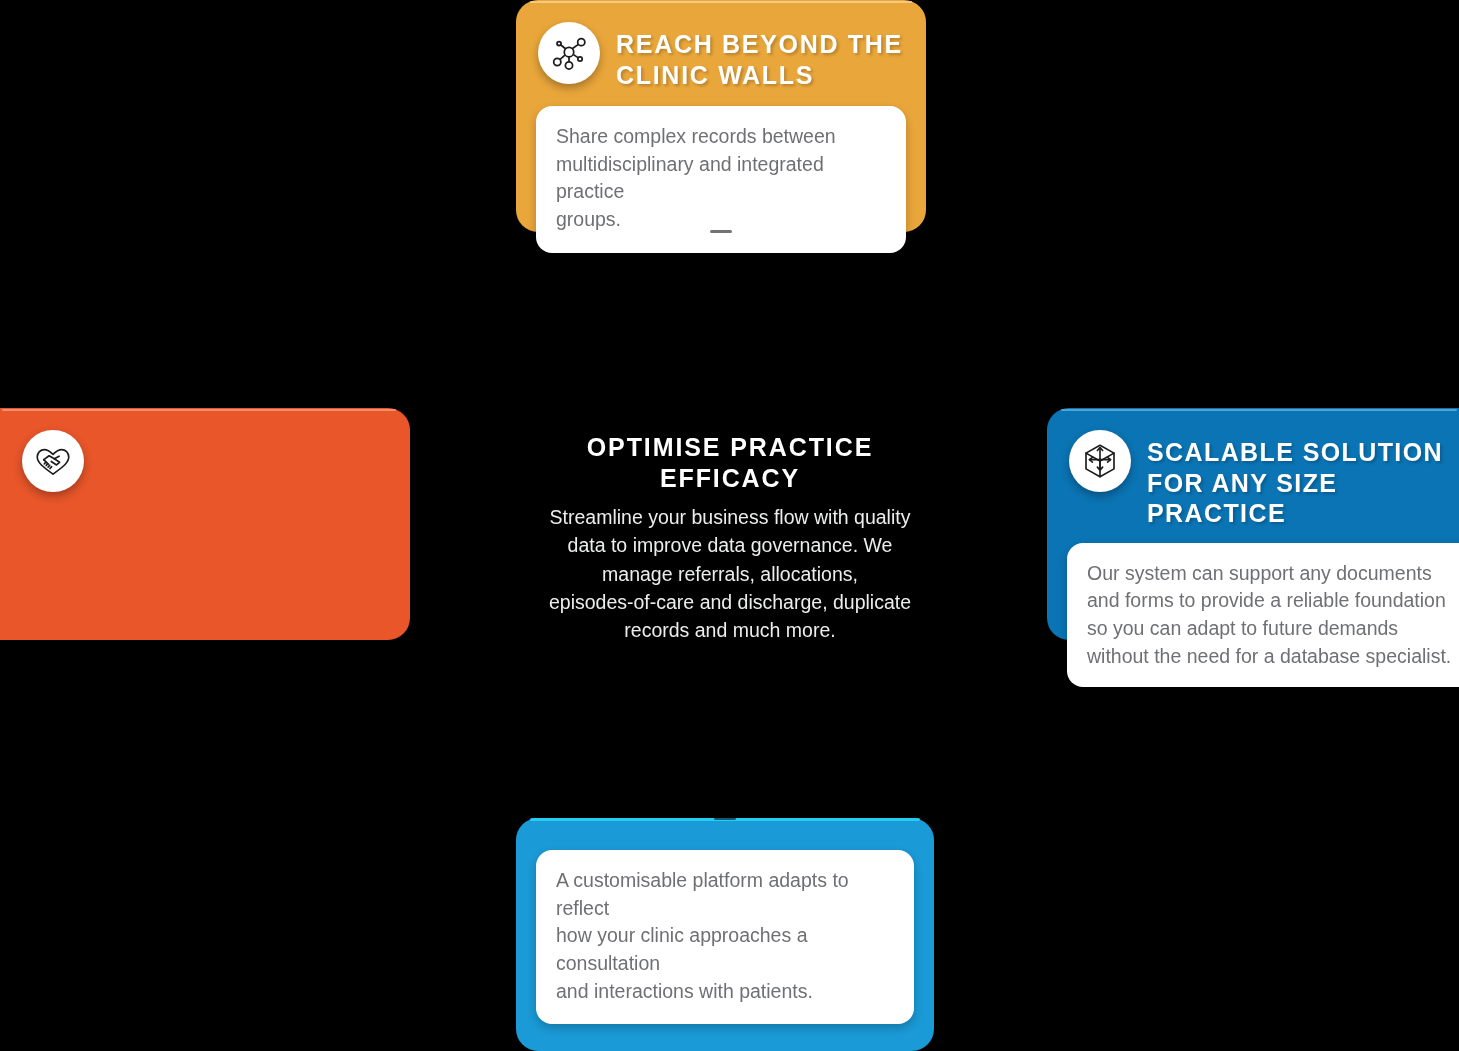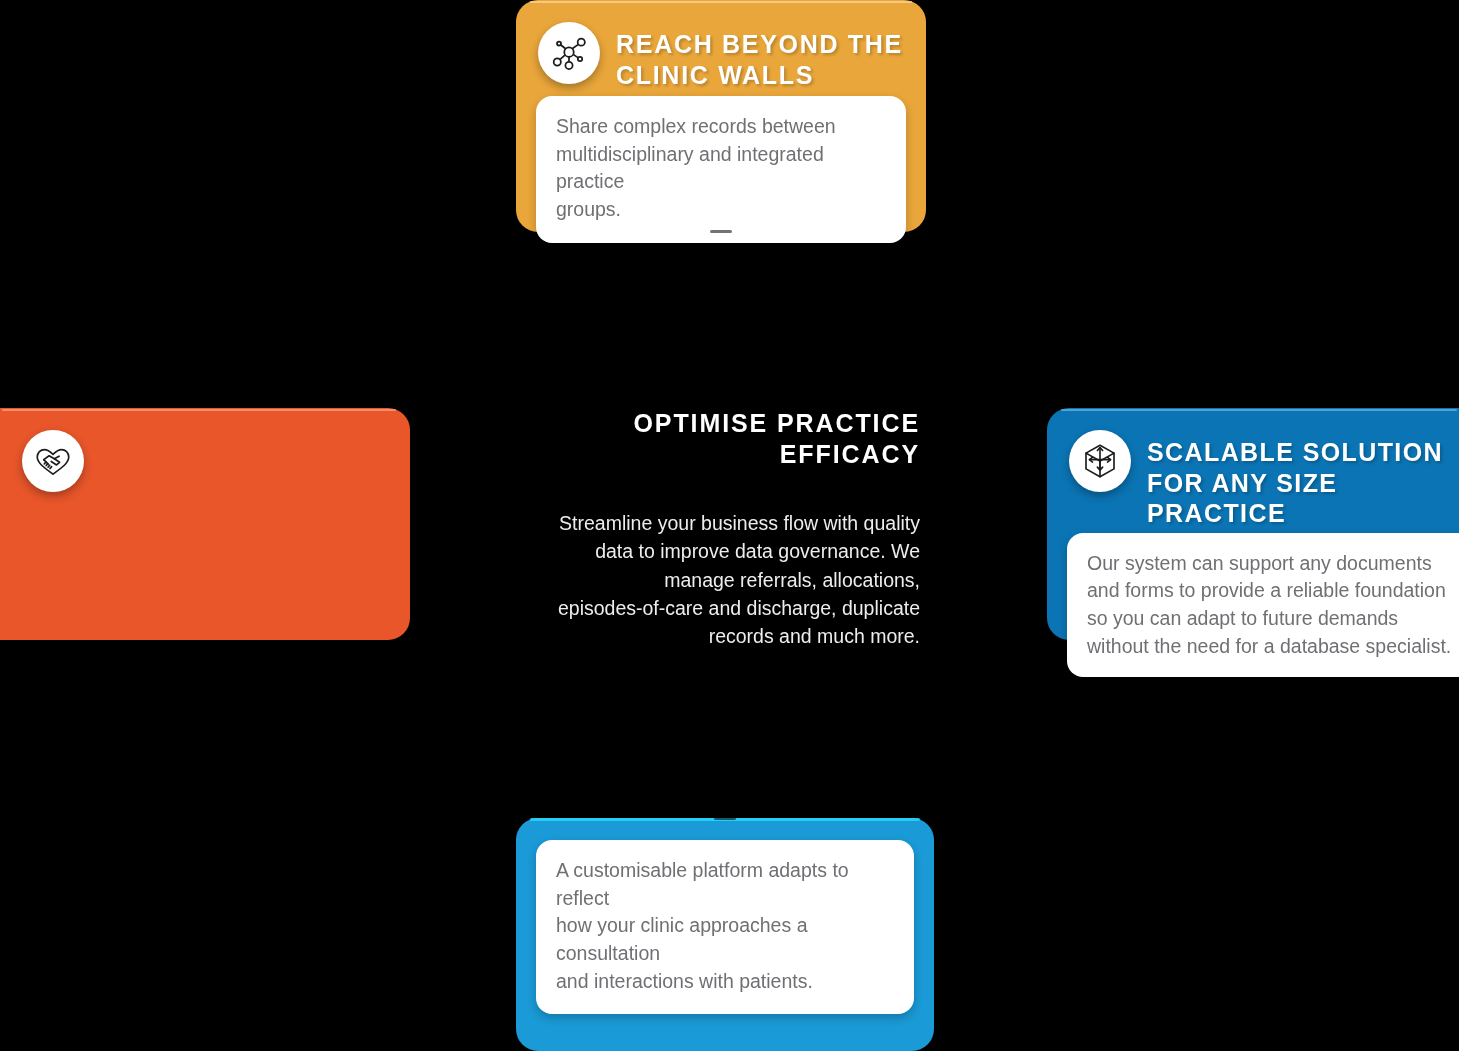--- a/index.html
+++ b/index.html
@@ -78,21 +78,21 @@
     font-size: 25px;
     line-height: 1.22;
     letter-spacing: 1.7px;
     text-transform: uppercase;
     text-shadow: 2px 2px 3px rgba(0,0,0,0.22);
     padding-top: 7px;
     white-space: pre-line;
   }
 
   .card-body {
-    margin-top: 4px;
+    margin-top: 14px;
     background: #ffffff;
     border-radius: 16px;
     padding: 17px 20px 19px 20px;
     color: #6f7073;
     font-size: 19.5px;
     line-height: 1.42;
     box-shadow: 0 4px 10px rgba(0,0,0,0.22);
     white-space: pre-line;
   }
 
@@ -130,35 +130,35 @@
 
   
   #card-scalable .card-title { letter-spacing: 1.4px; }
   #card-scalable .card-body  { padding-bottom: 17px; }
   #card-patient  .card-title { letter-spacing: 1.8px; }
 
   
   #center-block {
     position: absolute;
     left: 540px;
-    top: 408px;
+    top: 432px;
     width: 380px;
-    text-align: right;
+    text-align: center;
   }
   #center-title {
     color: #ffffff;
     font-weight: bold;
     font-size: 25px;
     line-height: 1.22;
     letter-spacing: 1.9px;
     text-transform: uppercase;
     white-space: pre-line;
   }
   #center-desc {
-    margin-top: 40px;
+    margin-top: 10px;
     color: #eceded;
     font-size: 19.5px;
     line-height: 1.45;
     white-space: pre-line;
   }
 </style>
 </head>
 <body>
 
 <div id="stage">

